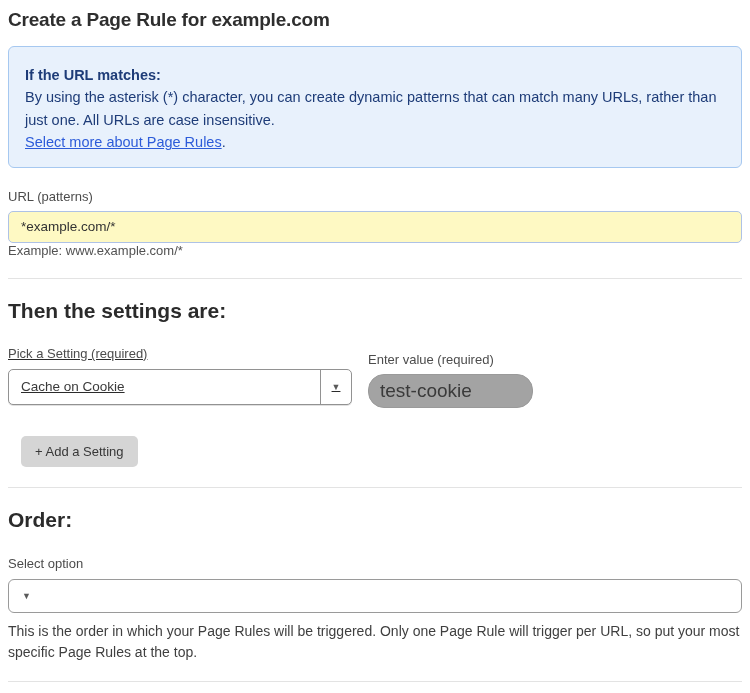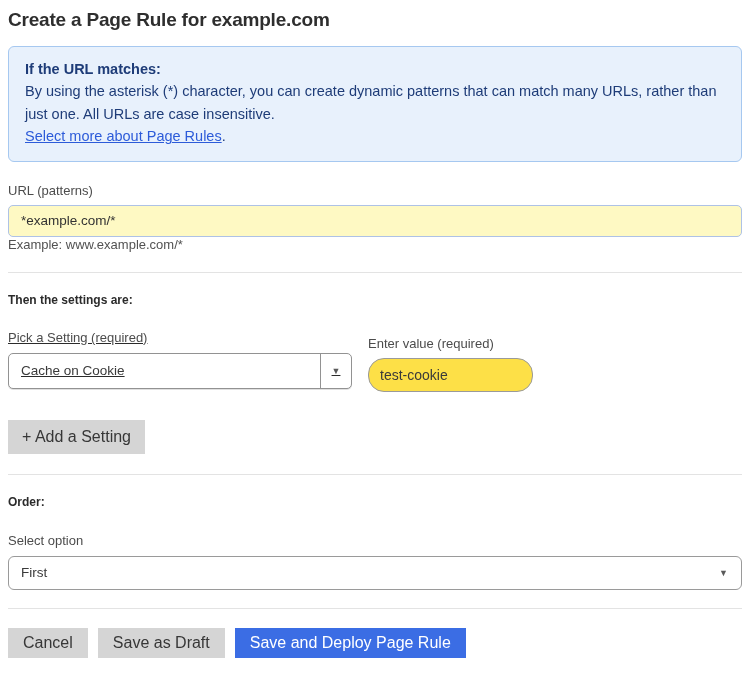--- a/index.html
+++ b/index.html
@@ -19,21 +19,21 @@
     font-weight: bold;
     color: #2e2e2e;
     margin: 0 0 15px 0;
     letter-spacing: -0.2px;
   }
 
   .info-box {
     background: #e8f1fc;
     border: 1px solid #a6c8f0;
     border-radius: 6px;
-    padding: 11px 16px 13px 16px;
+    padding: 17px 16px 13px 16px;
     font-size: 14.5px;
     line-height: 1.55;
     color: #1e3c78;
     margin-bottom: 21px;
   }
   .info-box .info-heading { font-weight: bold; }
   .info-box .info-link {
     color: #2c5bd9;
     text-decoration: underline;
     cursor: pointer;
@@ -63,21 +63,21 @@
     color: #525252;
   }
 
   .divider {
     border: none;
     border-top: 1px solid #e3e3e3;
     margin: 20px 0;
   }
 
   .section-heading {
-    font-size: 12px;
+    font-size: 21px;
     font-weight: bold;
     color: #2b2b2b;
     margin: 0;
   }
 
   .settings-row { display: flex; margin-top: 23px; }
   .col-setting { width: 344px; text-decoration: underline; }
   .col-value { margin-left: 16px; margin-top: 6px; }
 
   .custom-select {
@@ -110,34 +110,35 @@
     border-radius: 0 4px 4px 0;
   }
 
   .value-input {
     display: block;
     width: 165px;
     height: 34px;
     border: 1px solid #9a9a9a;
     border-radius: 16px;
     padding: 0 11px;
-    font-size: 14px;
+    font-size: 19px;
     font-family: inherit;
     color: #3a3a3a;
-    background: #fde047;
+    background: #a3a3a3;
     outline: none;
   }
 
   .btn {
     font-family: inherit;
-    font-size: 16px;
+    font-size: 13px;
     border: none;
-    border-radius: 0;
+    border-radius: 5px;
     cursor: pointer;
     white-space: nowrap;
+    margin-left: 13px;
   }
   .btn-gray { background: #d5d5d5; color: #373737; }
   .btn-add { margin-top: 28px; padding: 8px 14px; }
 
   .order-label { margin-top: 24px; }
   .order-select {
     display: flex;
     align-items: center;
     height: 34px;
     border: 1px solid #9a9a9a;
@@ -208,23 +209,23 @@
   </div>
 
   <button class="btn btn-gray btn-add">+ Add a Setting</button>
 
   <hr class="divider">
 
   <h2 class="section-heading">Order:</h2>
 
   <div class="field-label order-label">Select option</div>
   <div class="order-select">
-    <span class="select-text">First</span>
     <span class="order-arrow">▼</span>
   </div>
+  <div class="order-helper">This is the order in which your Page Rules will be triggered. Only one Page Rule will trigger per URL, so put your most specific Page Rules at the top.</div>
 
   <hr class="divider footer-divider">
 
   <div class="footer-row">
     <button class="btn btn-gray">Cancel</button>
     <button class="btn btn-gray">Save as Draft</button>
     <button class="btn btn-primary">Save and Deploy Page Rule</button>
   </div>
 
 </div>

